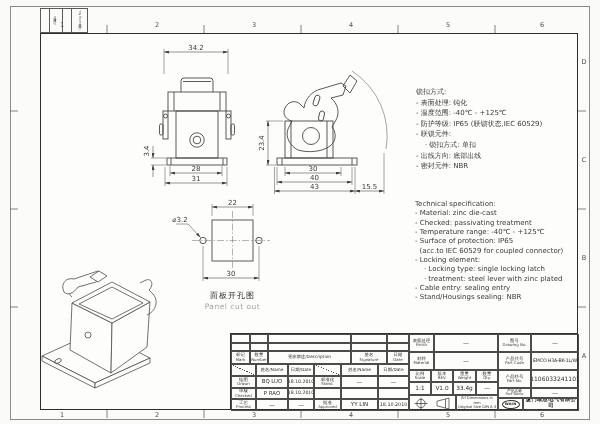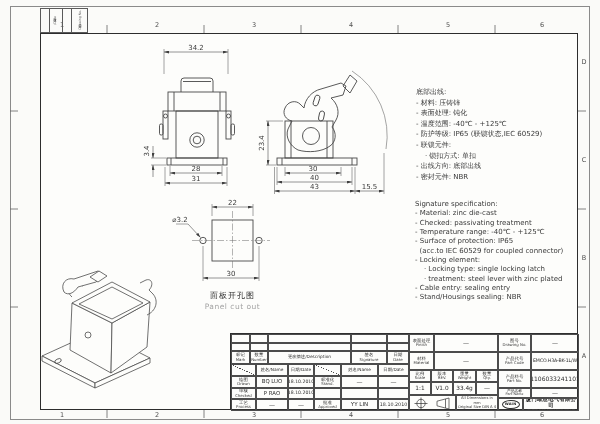--- a/index.html
+++ b/index.html
@@ -191,33 +191,32 @@
       <text x="369.5" y="188.5">15.5</text>
       <text x="232.5" y="204.5">22</text>
       <text x="231" y="275.5">30</text>
       <text x="180" y="222">⌀3.2</text>
     </g>
     <text x="232.5" y="298" text-anchor="middle" font-size="8" fill="#2e2e2e" letter-spacing="1">面板开孔图</text>
     <text x="232.5" y="308.5" text-anchor="middle" font-size="7.5" fill="#a3a3a3" letter-spacing="0.5">Panel cut out</text>
   </svg>
 
   <div class="spec cn-block" style="left:416px;top:87px">
-    <div class="ln">底部出线:</div>
-    <div class="ln">- 材料: 压铸锌</div>
+    <div class="ln">锁扣方式:</div>
     <div class="ln">- 表面处理: 钝化</div>
     <div class="ln">- 温度范围: -40℃ - +125℃</div>
     <div class="ln">- 防护等级: IP65 (联锁状态,IEC 60529)</div>
     <div class="ln">- 联锁元件:</div>
     <div class="ln">    · 锁扣方式: 单扣</div>
     <div class="ln">- 出线方向: 底部出线</div>
     <div class="ln">- 密封元件: NBR</div>
   </div>
 
   <div class="spec en-block" style="left:415px;top:200px">
-    <div class="ln">Signature specification:</div>
+    <div class="ln">Technical specification:</div>
     <div class="ln">- Material: zinc die-cast</div>
     <div class="ln">- Checked: passivating treatment</div>
     <div class="ln">- Temperature range: -40℃ - +125℃</div>
     <div class="ln">- Surface of protection: IP65</div>
     <div class="ln">  (acc.to IEC 60529 for coupled connector)</div>
     <div class="ln">- Locking element:</div>
     <div class="ln">    · Locking type: single locking latch</div>
     <div class="ln">    · treatment: steel lever with zinc plated</div>
     <div class="ln">- Cable entry: sealing entry</div>
     <div class="ln">- Stand/Housings sealing: NBR</div>

